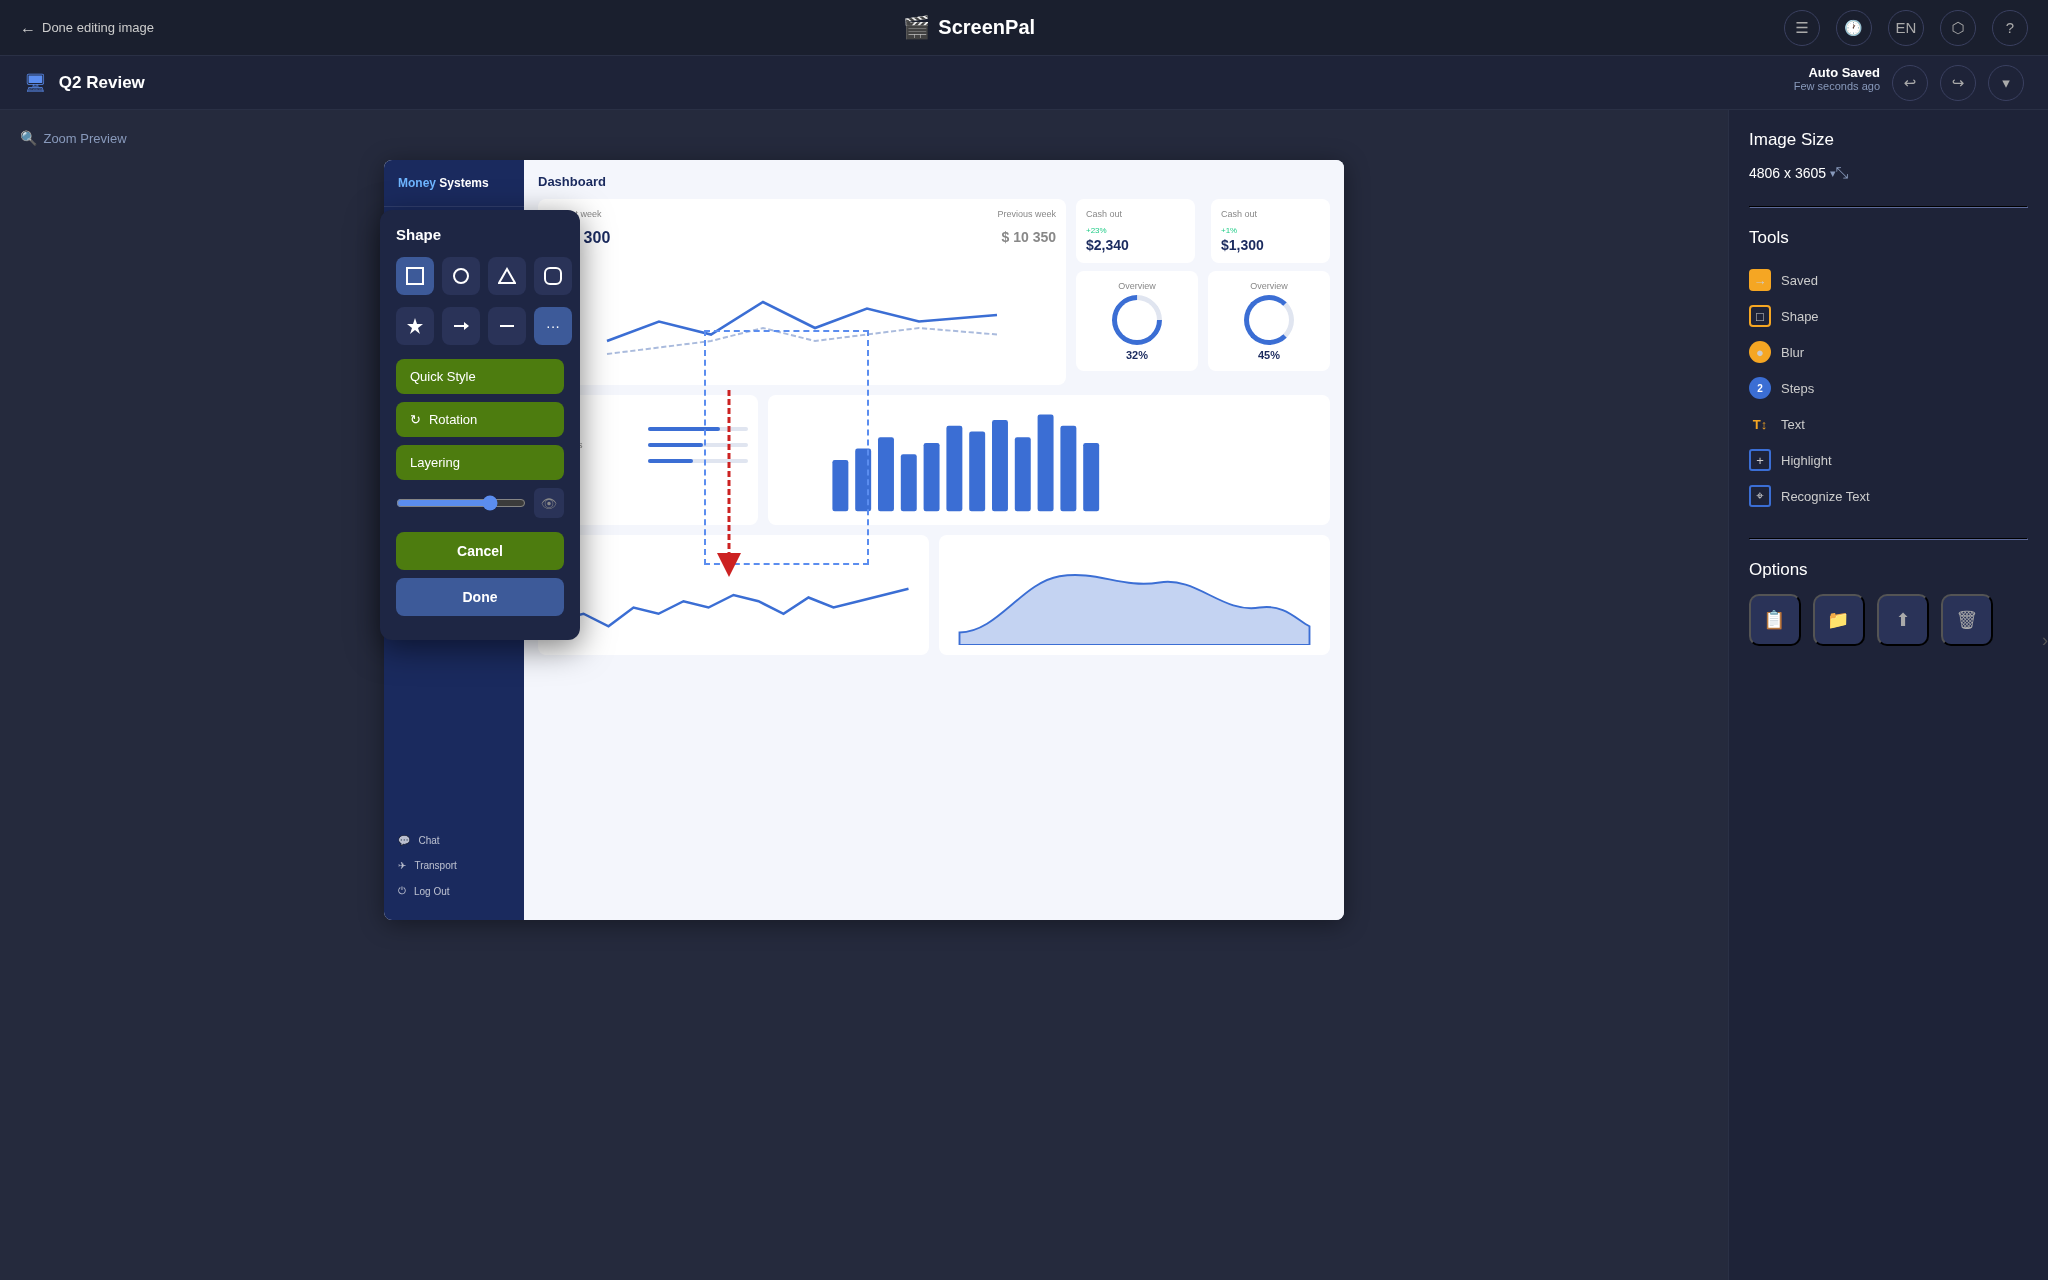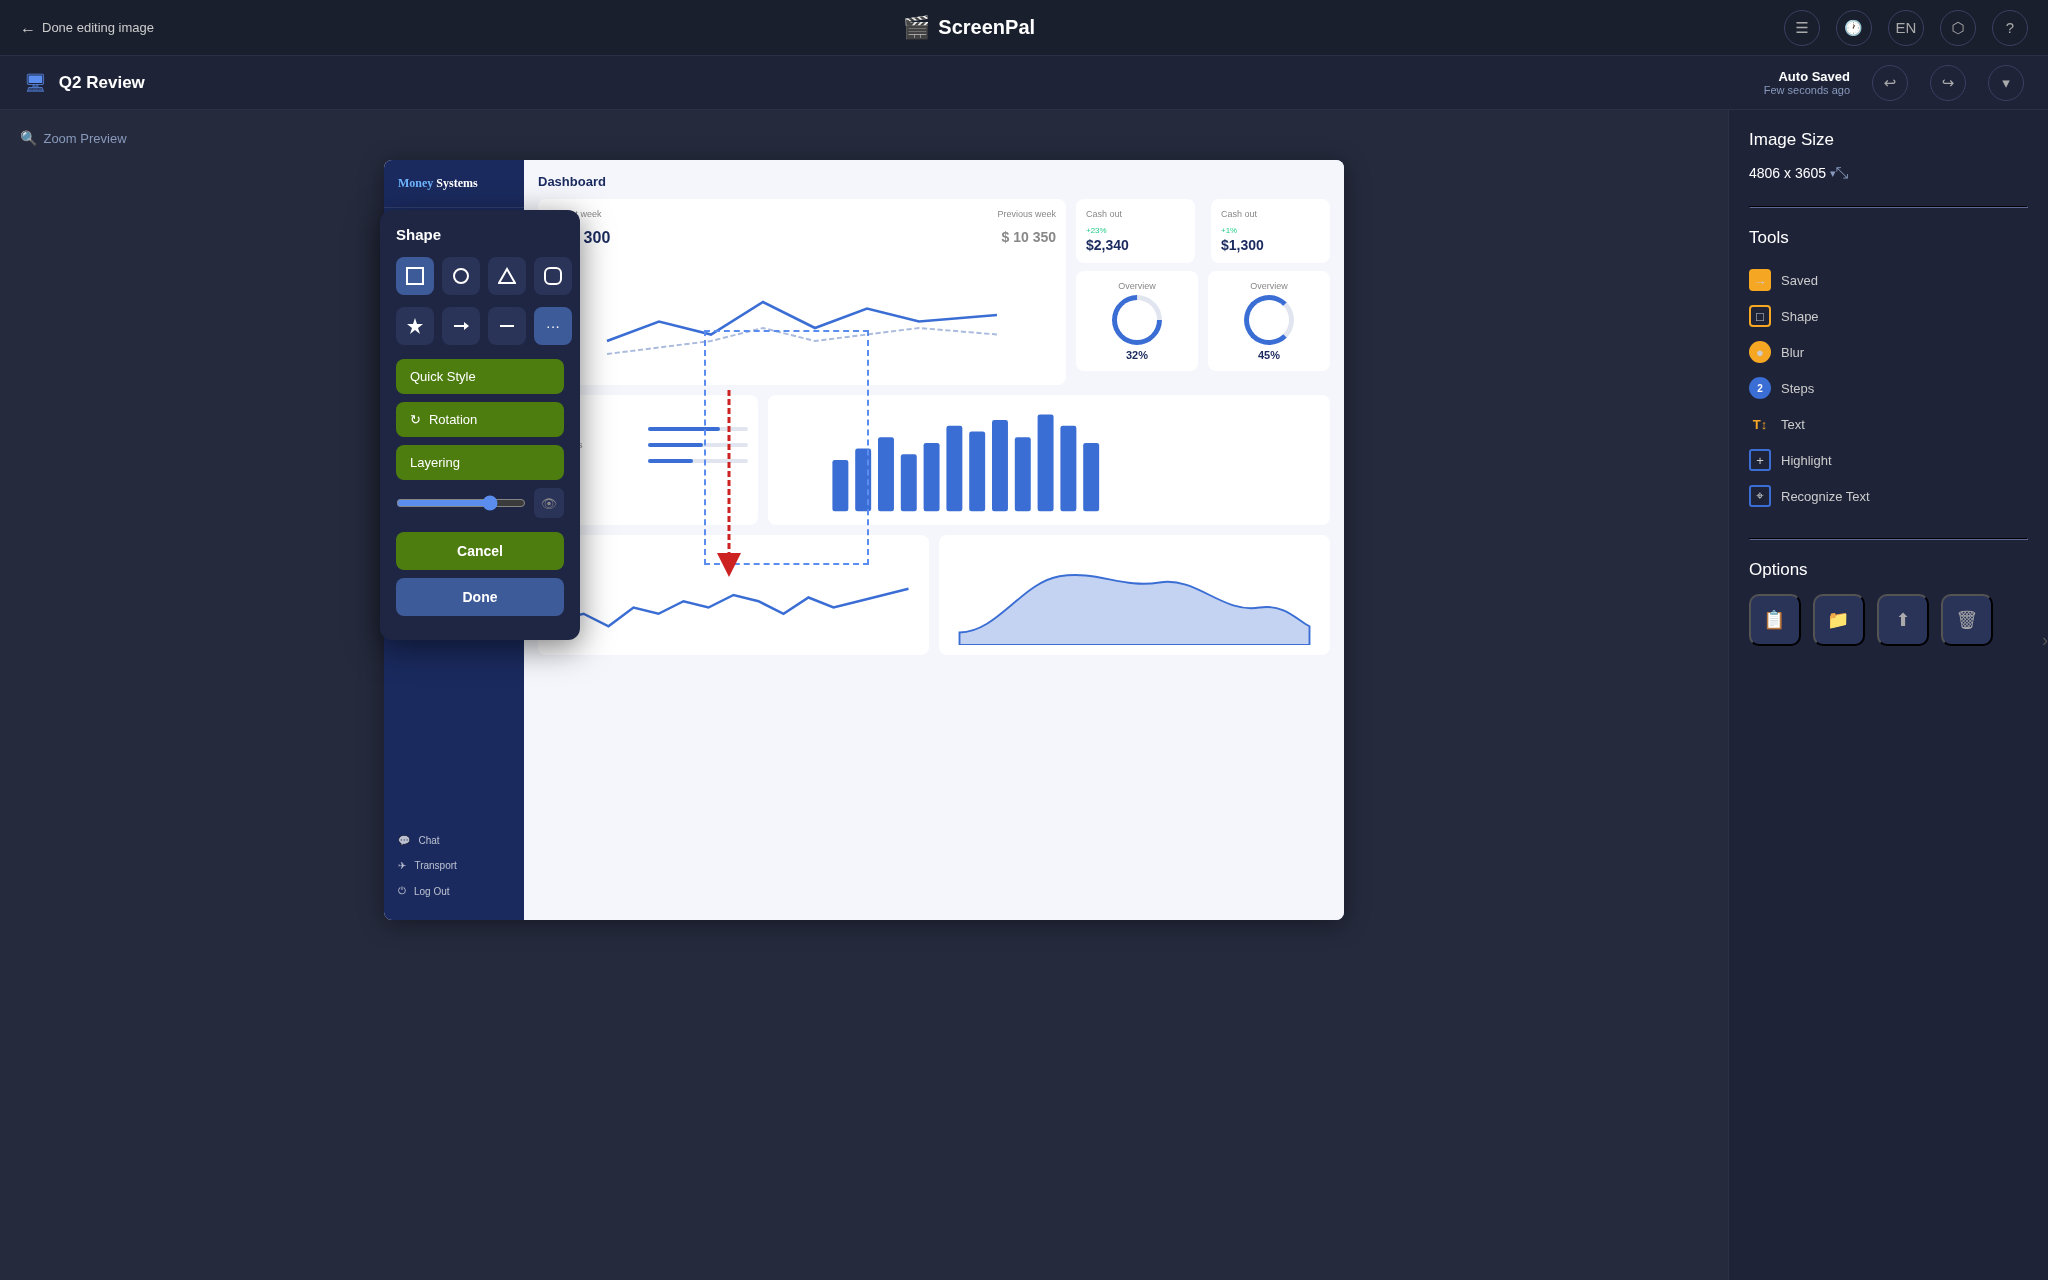--- a/index.html
+++ b/index.html
@@ -21,21 +21,21 @@
 
     
     .editor-bar {
       display: flex; align-items: center; justify-content: space-between;
       background: #1e2338; height: 54px; padding: 0 24px;
       border-bottom: 1px solid #2a3045;
     }
     .editor-bar-left { display: flex; align-items: center; gap: 12px; }
     .project-icon { color: #5b8def; font-size: 18px; }
     .project-title { font-size: 17px; font-weight: 600; color: #fff; }
-    .editor-bar-right { display: flex; align-items: center; gap: 22px; }
+    .editor-bar-right { display: flex; align-items: flex-start; gap: 12px; }
     .autosave-info { text-align: right; }
     .autosave-title { font-size: 13px; font-weight: 600; color: #fff; }
     .autosave-sub { font-size: 11px; color: #8899bb; }
     .undo-btn, .redo-btn, .dropdown-btn { 
       width: 36px; height: 36px; border-radius: 50%; border: 1px solid #3a4060;
       background: transparent; color: #aaa; display: flex; align-items: center;
       justify-content: center; cursor: pointer; font-size: 15px;
     }
 
     
@@ -62,21 +62,21 @@
       width: 960px; height: 760px; background: #eef1f8;
       border-radius: 8px; position: relative; overflow: hidden;
       margin-top: 30px; box-shadow: 0 4px 24px rgba(0,0,0,0.4);
     }
 
     
     .db-sidebar {
       width: 140px; height: 100%; background: #1a2a5e; position: absolute; left: 0; top: 0;
       display: flex; flex-direction: column; padding: 16px 0;
     }
-    .db-sidebar-logo { padding: 0 14px 16px; color: #6eb5ff; font-size: 12px; font-weight: 700; border-bottom: 1px solid rgba(255,255,255,0.1); margin-bottom: 28px; font-family: Liberation Serif, serif; }
+    .db-sidebar-logo { padding: 0 14px 16px; color: #6eb5ff; font-size: 12px; font-weight: 700; border-bottom: 1px solid rgba(255,255,255,0.1); margin-bottom: 28px; }
     .db-sidebar-logo span { color: #fff; }
     .db-nav-item { display: flex; align-items: center; gap: 8px; padding: 7px 14px; font-size: 10px; color: rgba(255,255,255,0.7); cursor: pointer; }
     .db-nav-item.active { background: rgba(91,141,239,0.2); color: #fff; border-right: 2px solid #5b8def; }
     .db-nav-icon { font-size: 10px; }
 
     
     .db-main { position: absolute; left: 140px; right: 0; top: 0; bottom: 0; background: #f4f6fc; padding: 14px; overflow: hidden; }
     .db-main-title { font-size: 13px; font-weight: 700; color: #1a2a5e; margin-bottom: 10px; }
     .db-stats-row { display: flex; gap: 10px; margin-bottom: 10px; }
     .db-stat-card { background: #fff; border-radius: 8px; padding: 10px; flex: 1; }

